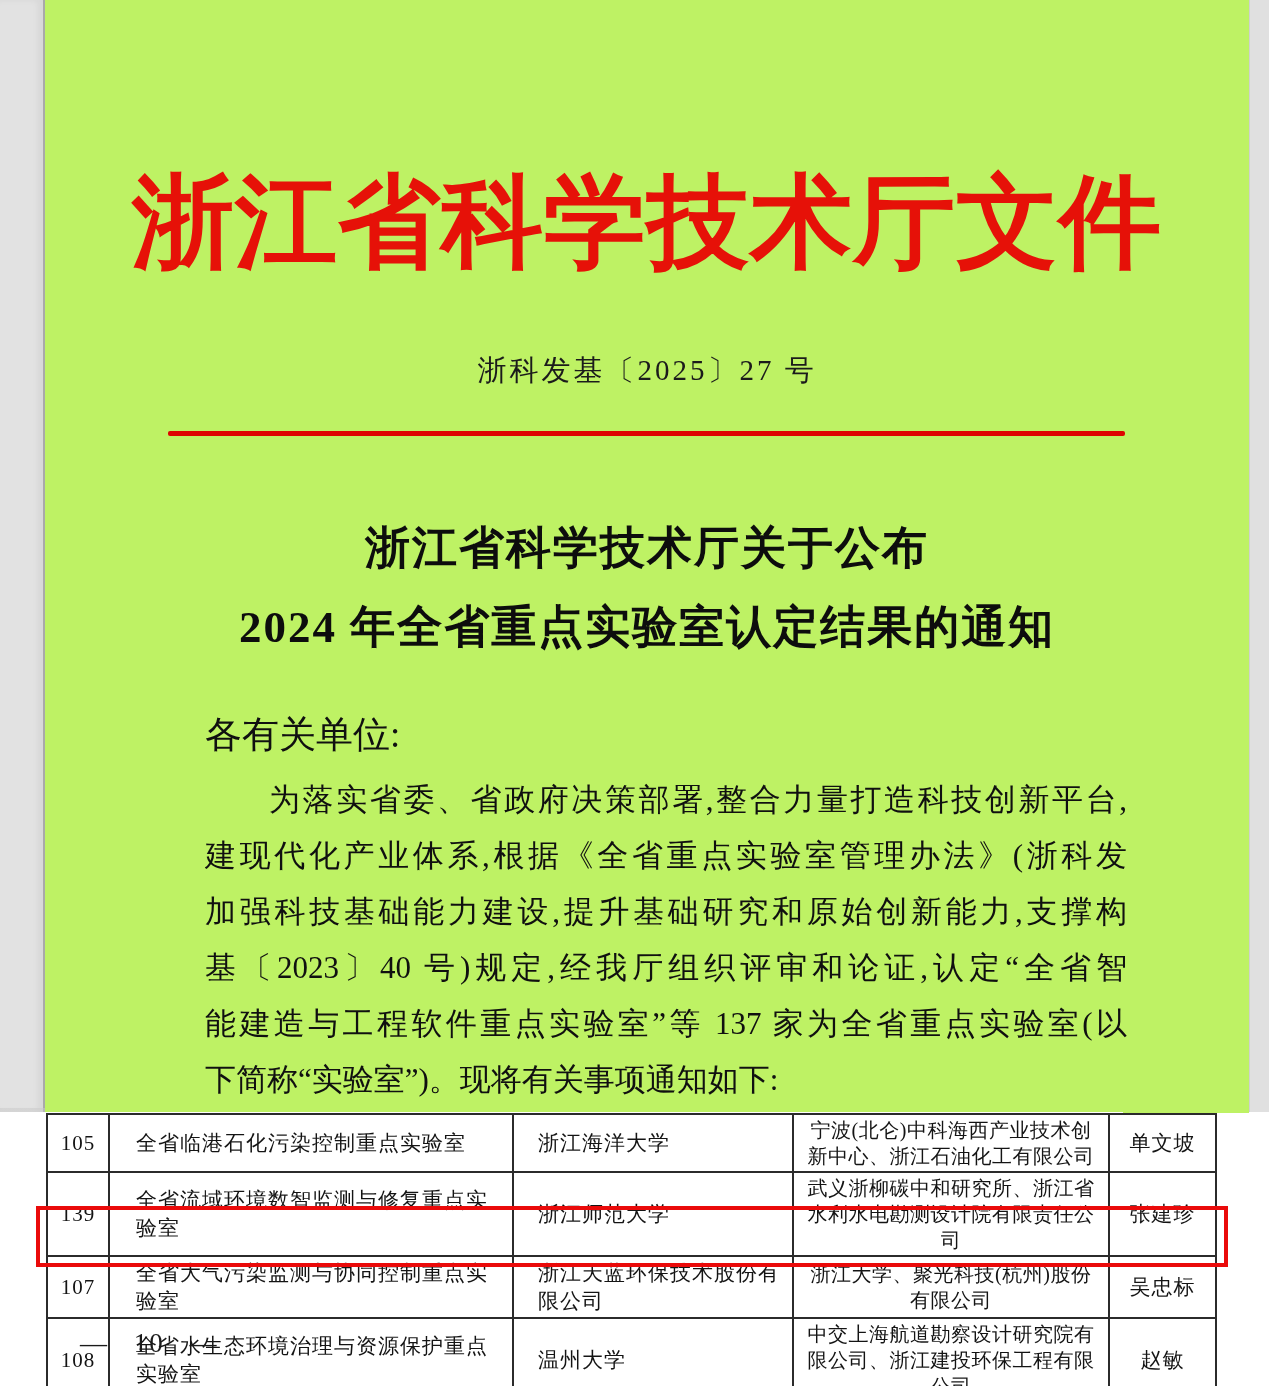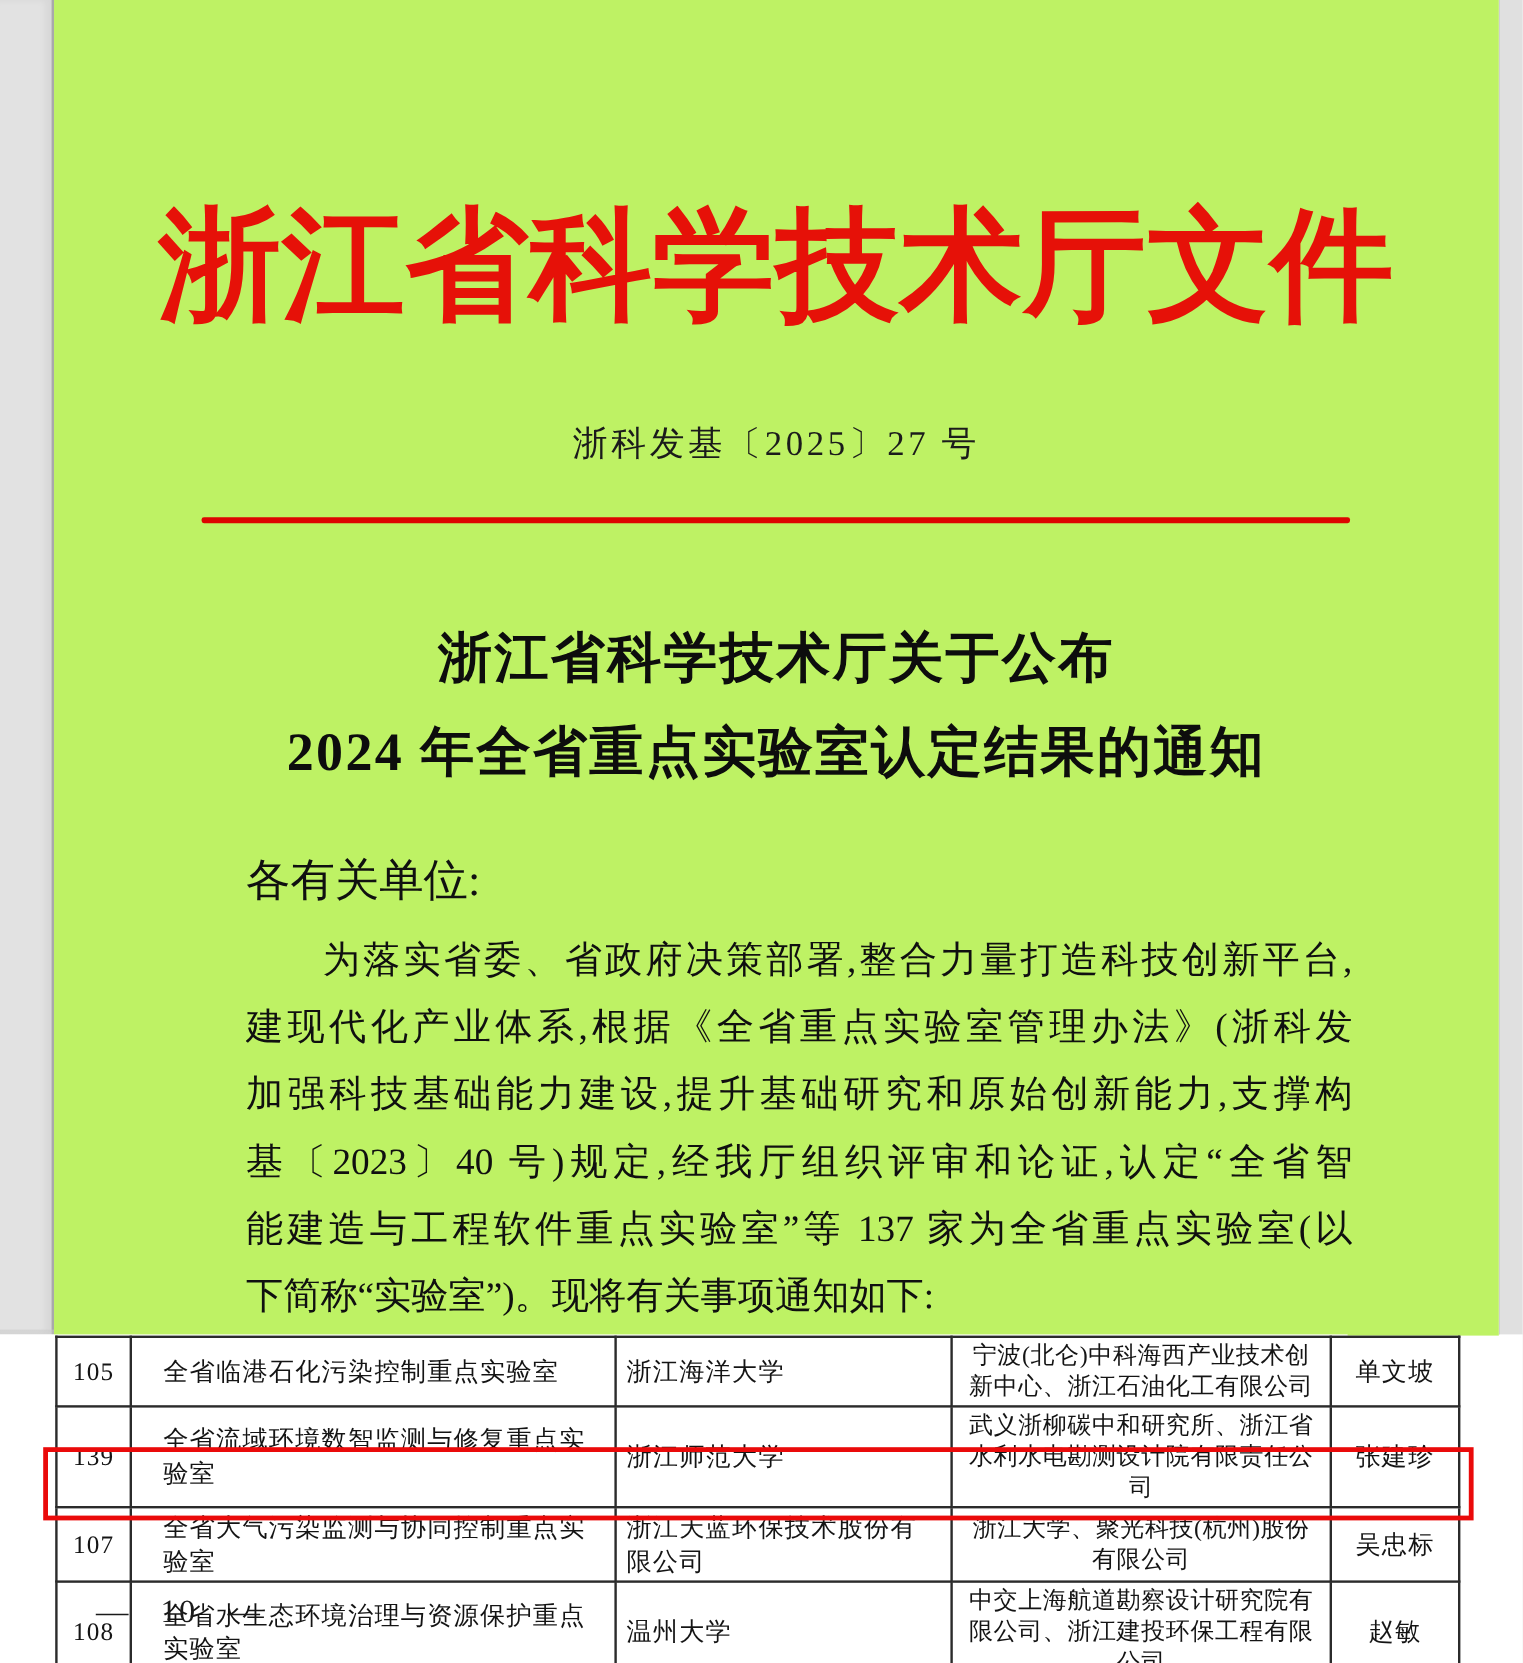--- a/index.html
+++ b/index.html
@@ -69,21 +69,21 @@
     overflow:hidden;
   }
   .col-no{width:62px;} .col-lab{width:404px;} .col-inst{width:280px;}
   .col-part{width:316px;} .col-head{width:107px;}
   .rtable tr:nth-child(1){height:50px;}
   .rtable tr:nth-child(2){height:48px;}
   .rtable tr:nth-child(3){height:52px;}
   .rtable tr:nth-child(4){height:49px;}
   td.num,td.head{text-align:center;letter-spacing:1px;}
   td.lab{padding-left:26px;letter-spacing:1px;}
-  td.inst{padding-left:8px;letter-spacing:1px;}
+  td.inst{padding-left:24px;letter-spacing:1px;}
   td.part{padding-left:8px;font-size:20px;line-height:26px;letter-spacing:0.5px;text-align:center;}
   .red-box{
     position:absolute;left:36px;top:1206px;width:1192px;height:61px;
     border:4px solid #ea0a0a;box-sizing:border-box;pointer-events:none;
   }
   .pagenum{
     position:absolute;left:80px;top:1328px;font-size:27px;color:#1a1a1a;
     word-spacing:16px;letter-spacing:2px;
   }
 </style>

